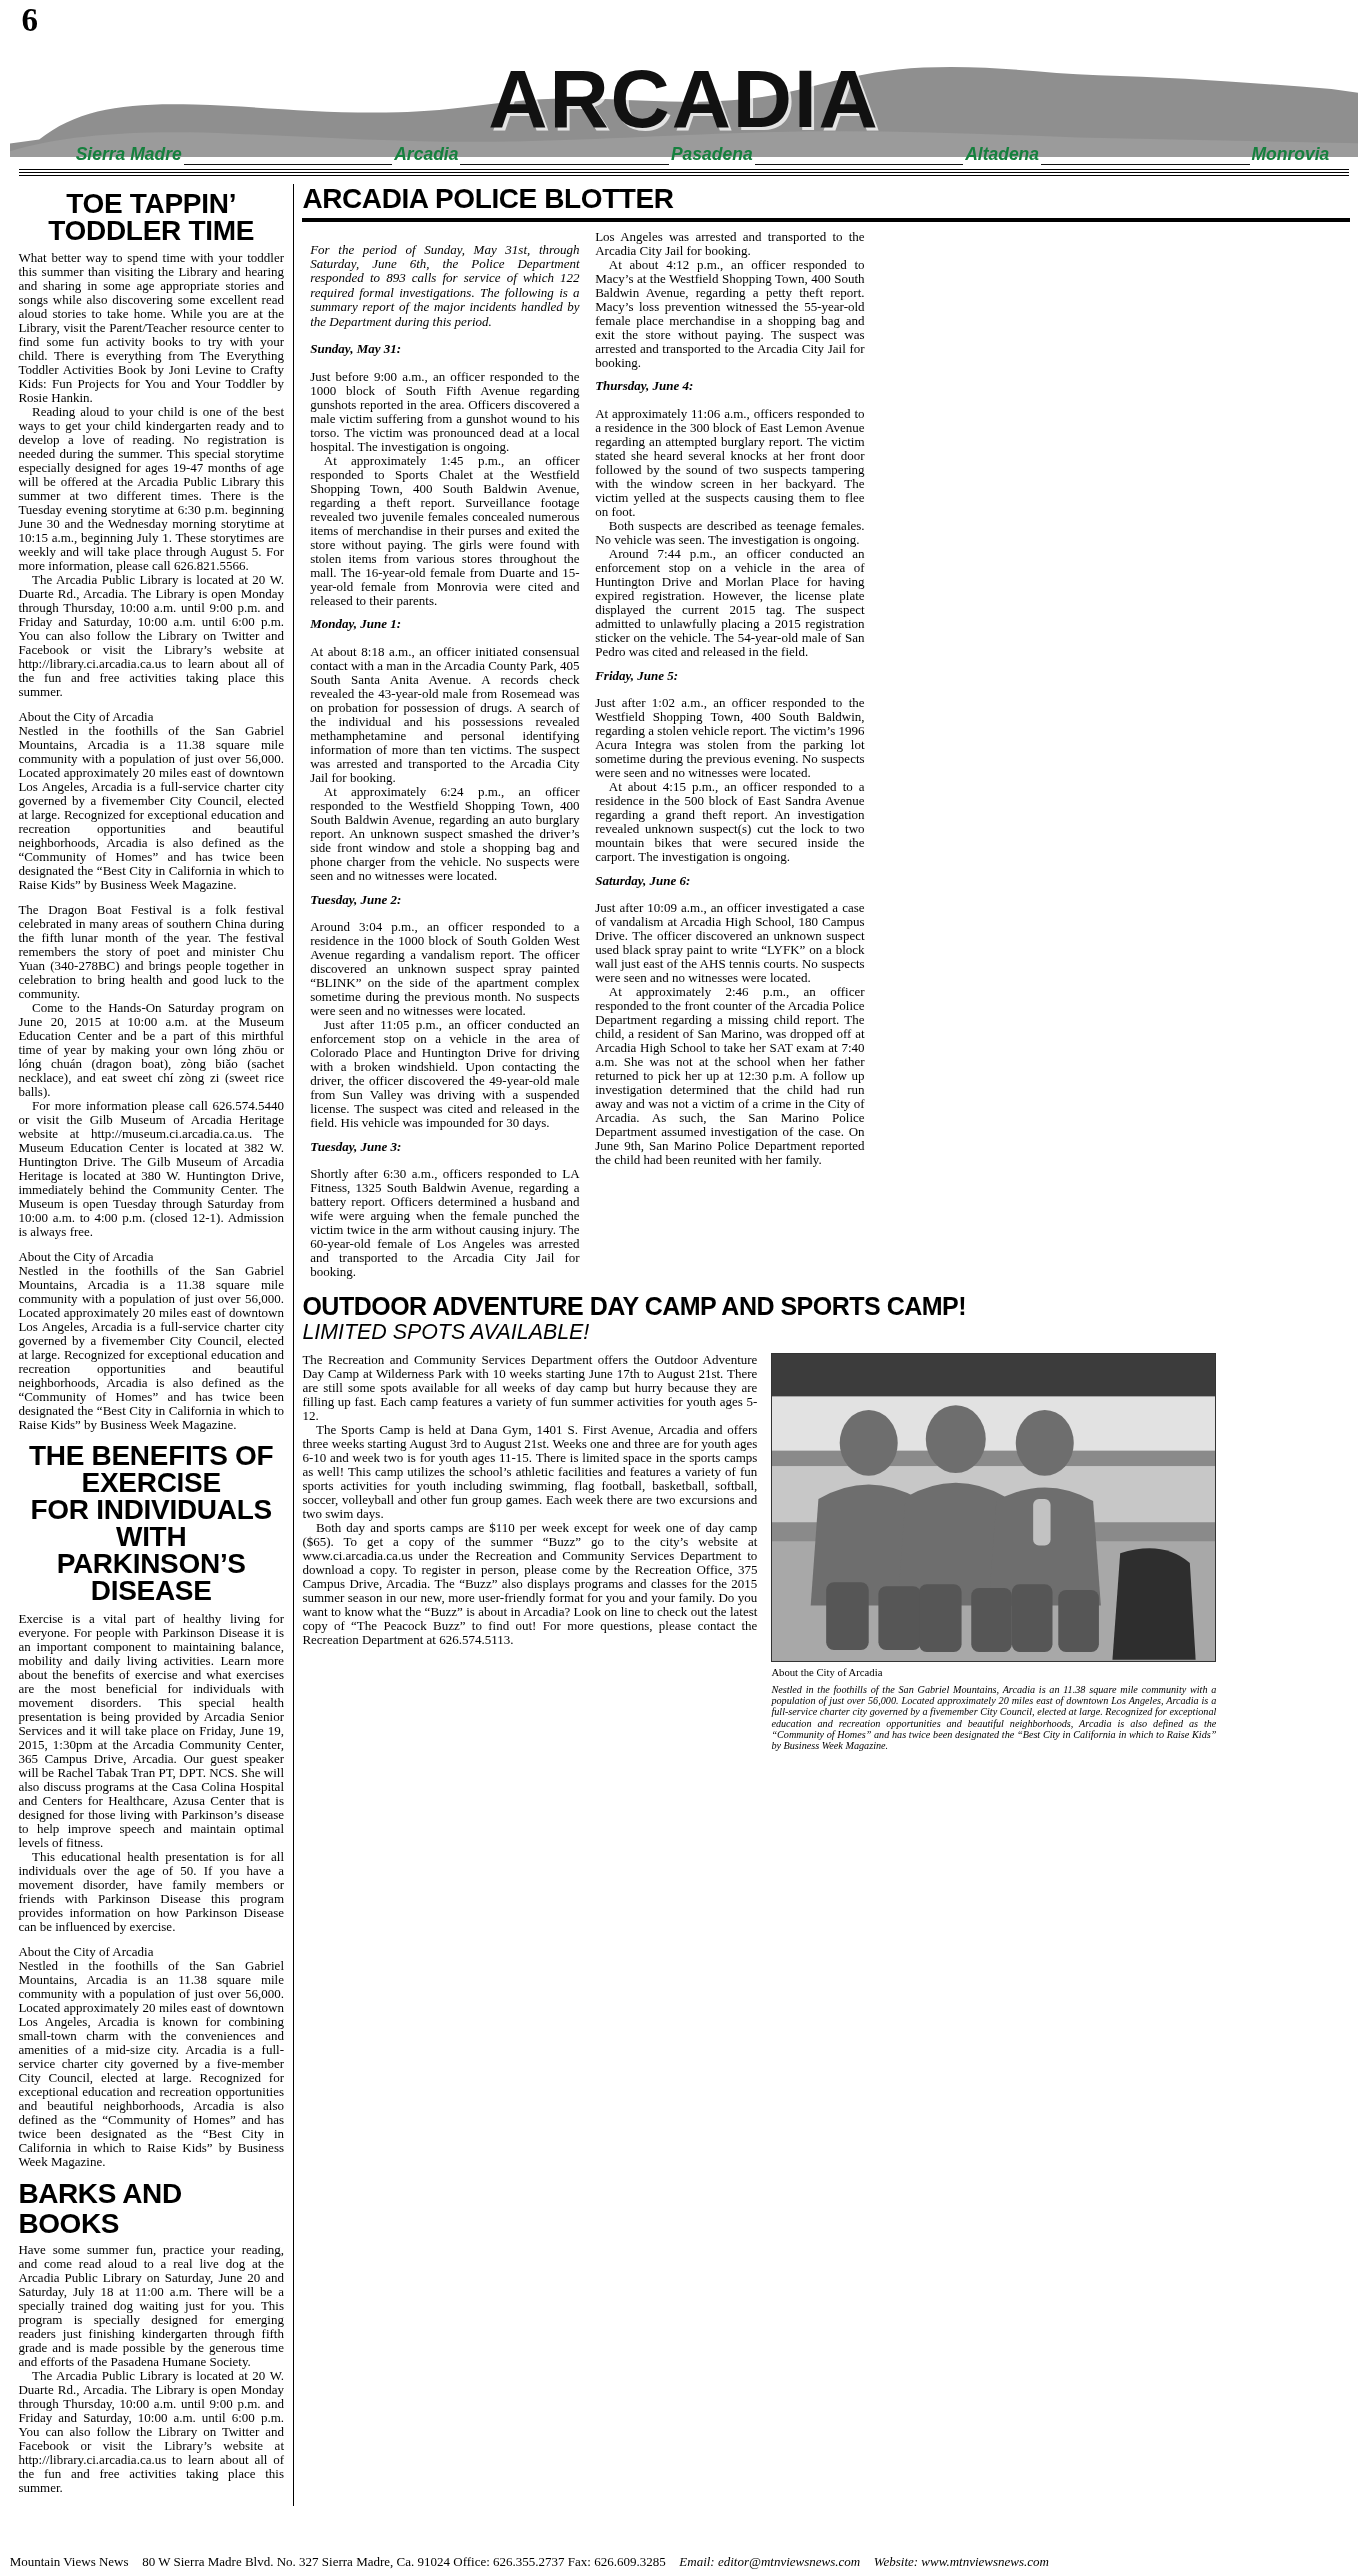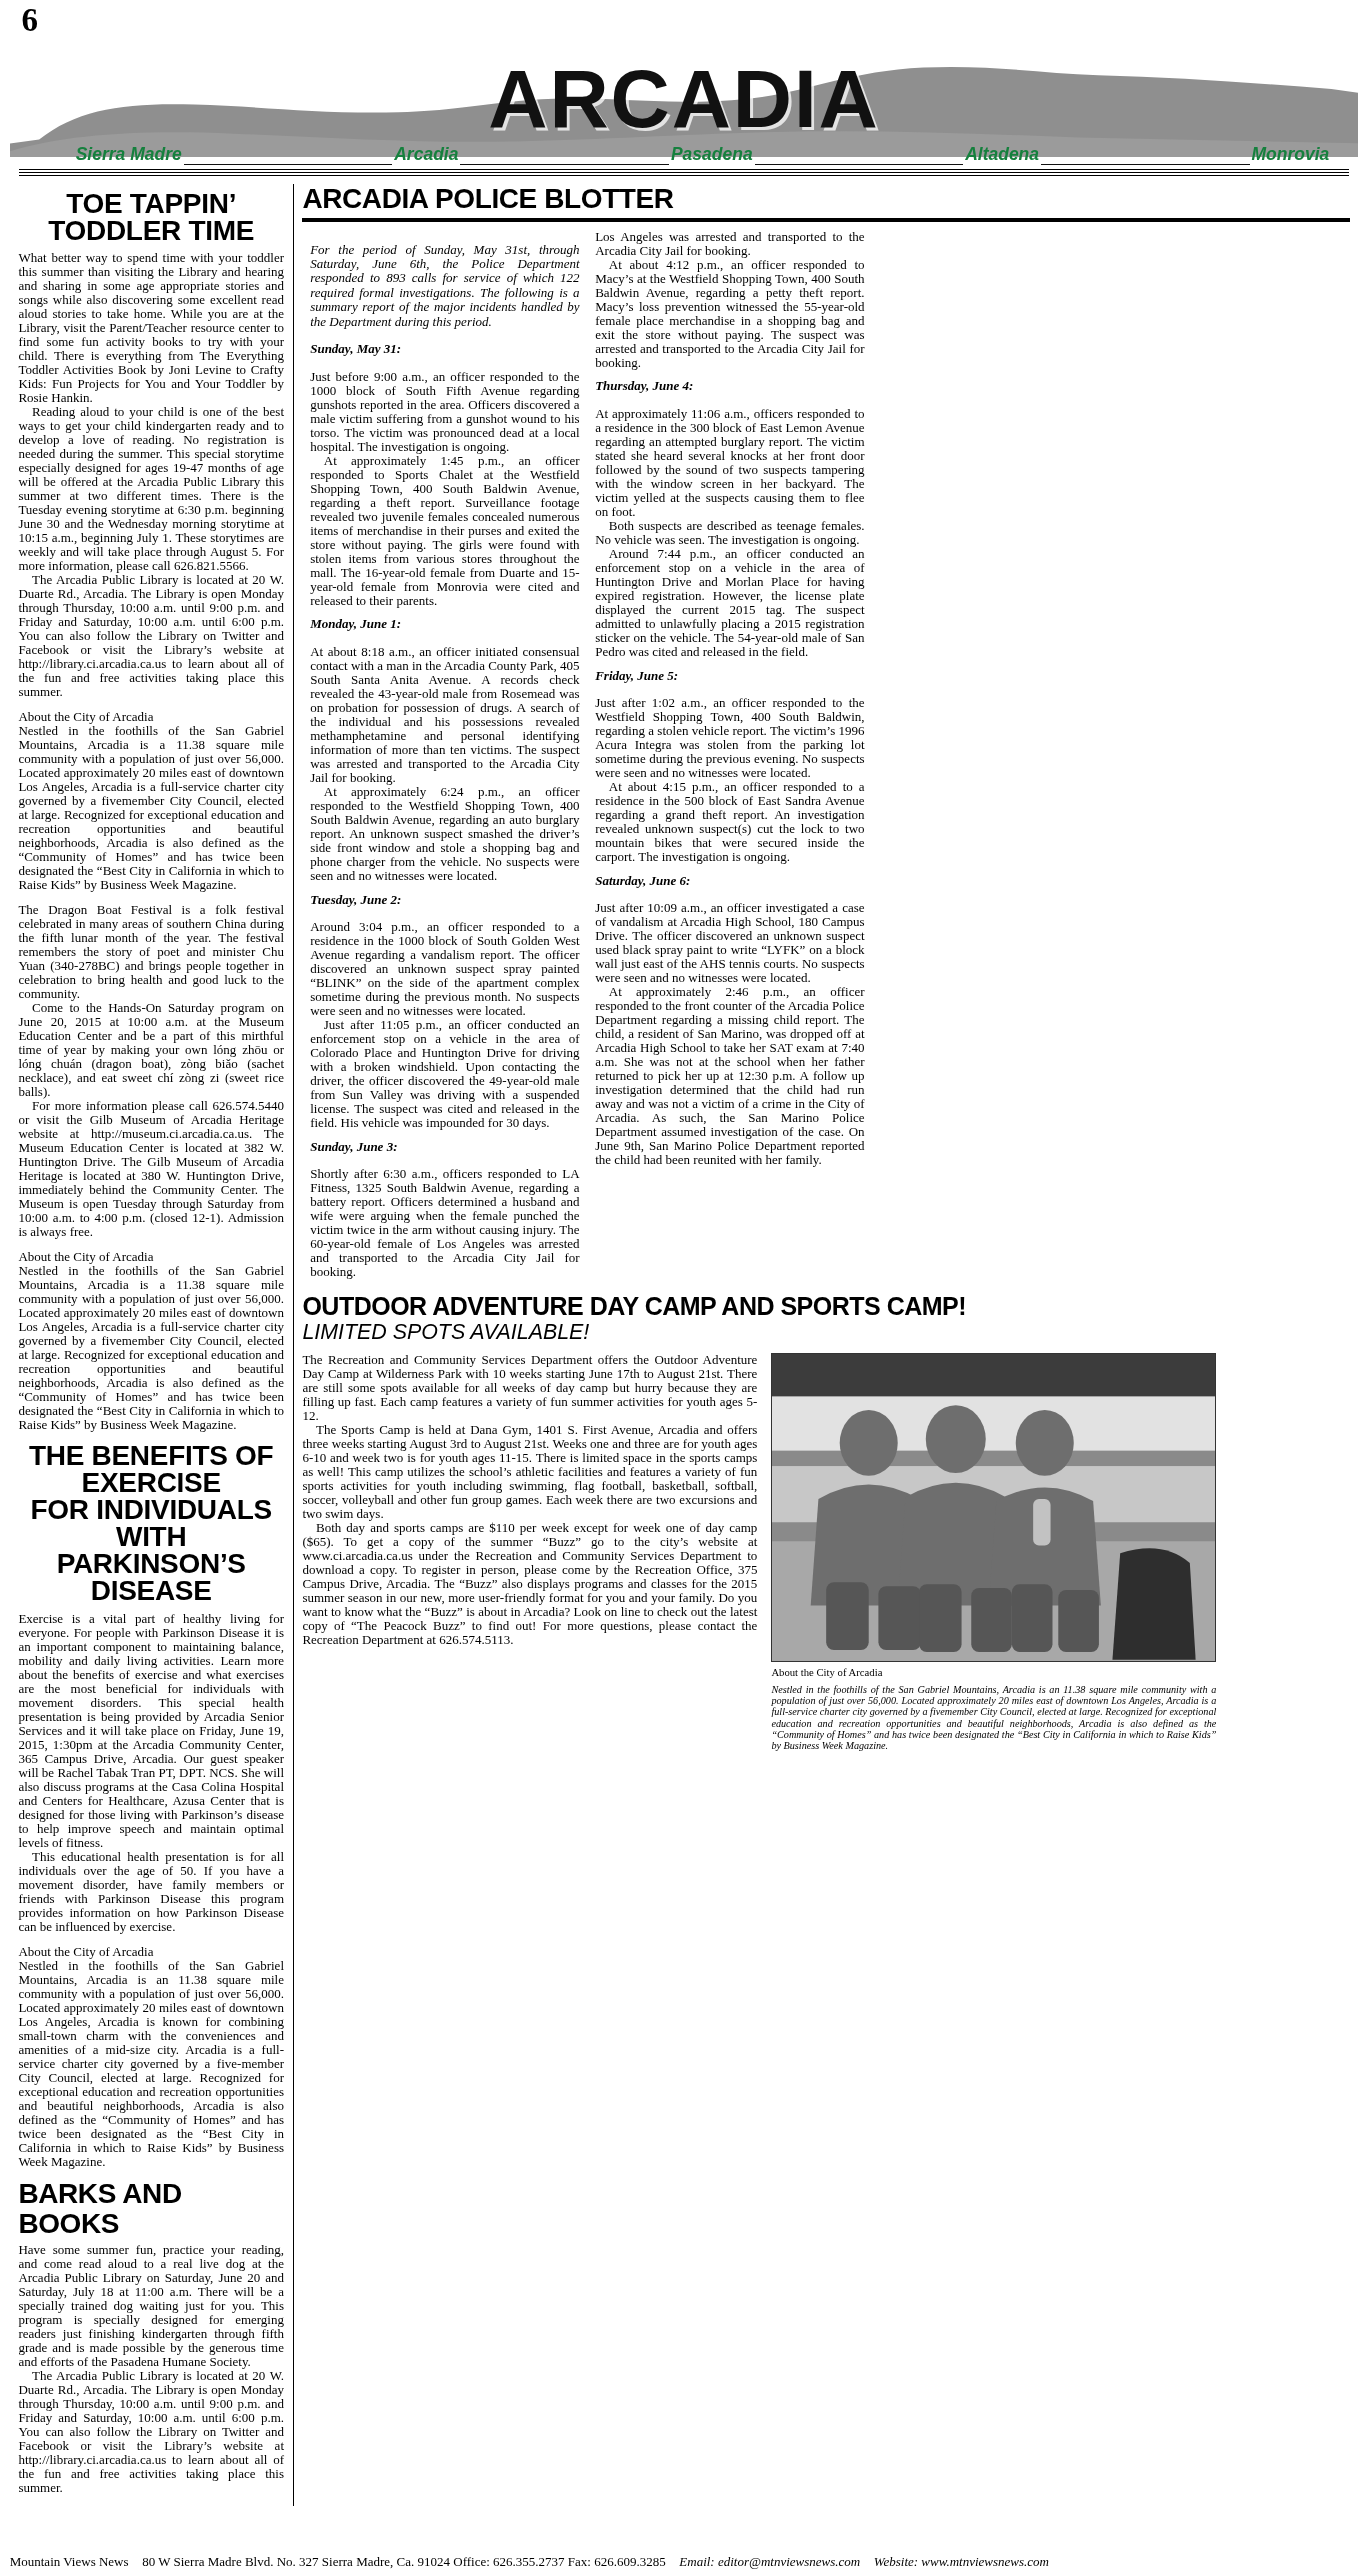--- a/index.html
+++ b/index.html
@@ -226,21 +226,21 @@
           <p class="body ind">At approximately 1:45 p.m., an officer responded to Sports Chalet at the Westfield Shopping Town, 400 South Baldwin Avenue, regarding a theft report. Surveillance footage revealed two juvenile females concealed numerous items of merchandise in their purses and exited the store without paying. The girls were found with stolen items from various stores throughout the mall. The 16-year-old female from Duarte and 15-year-old female from Monrovia were cited and released to their parents.</p>
 
           <p class="daylabel">Monday, June 1:</p>
           <p class="body">At about 8:18 a.m., an officer initiated consensual contact with a man in the Arcadia County Park, 405 South Santa Anita Avenue. A records check revealed the 43-year-old male from Rosemead was on probation for possession of drugs. A search of the individual and his possessions revealed methamphetamine and personal identifying information of more than ten victims. The suspect was arrested and transported to the Arcadia City Jail for booking.</p>
           <p class="body ind">At approximately 6:24 p.m., an officer responded to the Westfield Shopping Town, 400 South Baldwin Avenue, regarding an auto burglary report. An unknown suspect smashed the driver’s side front window and stole a shopping bag and phone charger from the vehicle. No suspects were seen and no witnesses were located.</p>
 
           <p class="daylabel">Tuesday, June 2:</p>
           <p class="body">Around 3:04 p.m., an officer responded to a residence in the 1000 block of South Golden West Avenue regarding a vandalism report. The officer discovered an unknown suspect spray painted “BLINK” on the side of the apartment complex sometime during the previous month. No suspects were seen and no witnesses were located.</p>
           <p class="body ind">Just after 11:05 p.m., an officer conducted an enforcement stop on a vehicle in the area of Colorado Place and Huntington Drive for driving with a broken windshield. Upon contacting the driver, the officer discovered the 49-year-old male from Sun Valley was driving with a suspended license. The suspect was cited and released in the field. His vehicle was impounded for 30 days.</p>
 
-          <p class="daylabel">Sunday, June 3:</p>
+          <p class="daylabel">Tuesday, June 3:</p>
           <p class="body">Shortly after 6:30 a.m., officers responded to LA Fitness, 1325 South Baldwin Avenue, regarding a battery report. Officers determined a husband and wife were arguing when the female punched the victim twice in the arm without causing injury. The 60-year-old female of Los Angeles was arrested and transported to the Arcadia City Jail for booking.</p>
         </div>
 
         <div class="bc bc-2">
           <p class="body">Los Angeles was arrested and transported to the Arcadia City Jail for booking.</p>
           <p class="body ind">At about 4:12 p.m., an officer responded to Macy’s at the Westfield Shopping Town, 400 South Baldwin Avenue, regarding a petty theft report. Macy’s loss prevention witnessed the 55-year-old female place merchandise in a shopping bag and exit the store without paying. The suspect was arrested and transported to the Arcadia City Jail for booking.</p>
 
           <p class="daylabel">Thursday, June 4:</p>
           <p class="body">At approximately 11:06 a.m., officers responded to a residence in the 300 block of East Lemon Avenue regarding an attempted burglary report. The victim stated she heard several knocks at her front door followed by the sound of two suspects tampering with the window screen in her backyard. The victim yelled at the suspects causing them to flee on foot.</p>
           <p class="body ind">Both suspects are described as teenage females. No vehicle was seen. The investigation is ongoing.</p>

